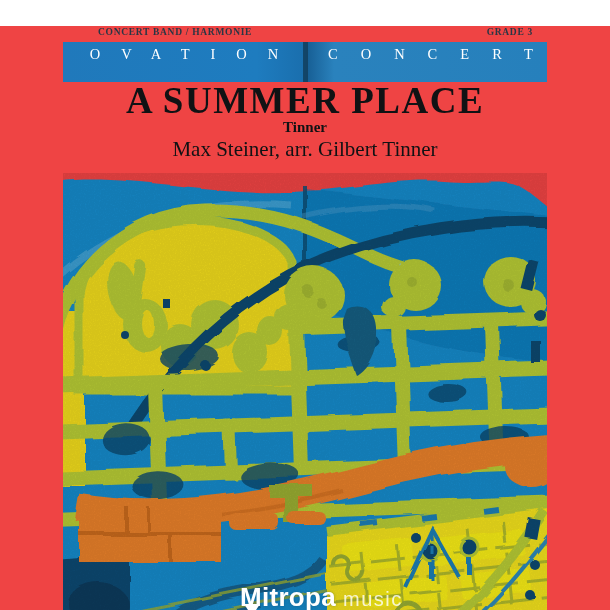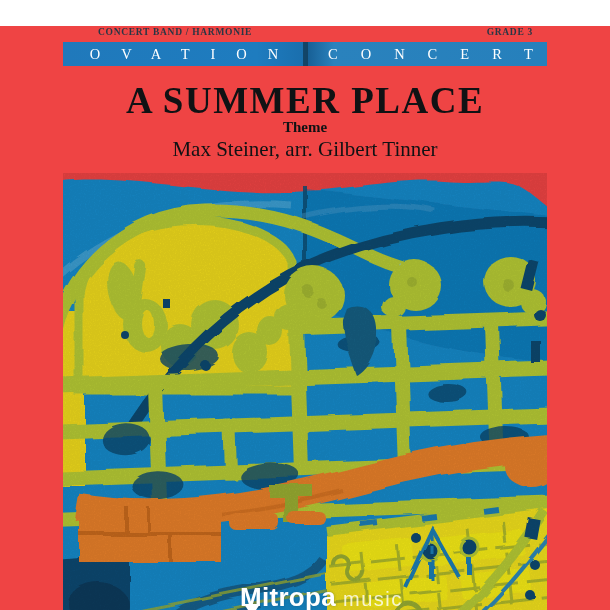--- a/index.html
+++ b/index.html
@@ -6,21 +6,21 @@
   #cover{position:relative;width:610px;height:610px;background:#ef4444;overflow:hidden;
          font-family:"Liberation Serif", serif;margin-top:26px;}
 
   
   .cat{position:absolute;left:98px;top:1px;font-weight:bold;font-size:9.5px;
        letter-spacing:0.7px;color:#2a3644;}
   .grade{position:absolute;right:77px;top:1px;font-weight:bold;font-size:9.5px;
        letter-spacing:0.7px;color:#2a3644;}
 
   
-  .series-bar{position:absolute;left:63px;top:16px;width:484px;height:24px;
+  .series-bar{position:absolute;left:63px;top:16px;width:484px;height:40px;
       background:linear-gradient(90deg,#2079bb 0%,#1e7cbf 40%,#1a6fae 49.5%,#175f95 50.5%,#2a82bd 56%,#2680bc 100%);}
   .sb-seam{position:absolute;left:240px;top:0;width:5px;height:100%;background:#123f5e;opacity:.85;}
   .sb-word{position:absolute;top:4px;color:#fff;font-size:14.5px;text-align:center;white-space:nowrap;}
   .sb-left{left:0;width:242px;letter-spacing:21px;text-indent:21px;}
   .sb-right{left:242px;width:242px;letter-spacing:23px;text-indent:23px;}
 
   
   .title{position:absolute;left:0;top:53px;width:100%;text-align:center;
       font-size:37px;letter-spacing:1.5px;color:#101214;font-weight:700;}
   .subtitle{position:absolute;left:0;top:93px;width:100%;text-align:center;
@@ -49,21 +49,21 @@
   <span class="cat">CONCERT BAND / HARMONIE</span>
   <span class="grade">GRADE 3</span>
 
   <div class="series-bar">
     <span class="sb-word sb-left">OVATION</span>
     <span class="sb-word sb-right">CONCERT</span>
     <div class="sb-seam"></div>
   </div>
 
   <div class="title">A SUMMER PLACE</div>
-  <div class="subtitle">Theme</div>
+  <div class="subtitle">Tinner</div>
   <div class="credits">Max Steiner, arr. Gilbert Tinner</div>
 
   <svg class="art" viewBox="0 0 484 463" xmlns="http://www.w3.org/2000/svg">
     <defs>
       <clipPath id="artclip">
           <rect x="0" y="0" width="484" height="463"></rect>
         </clipPath>
       <filter id="rough" x="-5%" y="-5%" width="110%" height="110%">
         <feTurbulence type="fractalNoise" baseFrequency="0.018 0.028" numOctaves="2" seed="11" result="n"></feTurbulence>
         <feDisplacementMap in="SourceGraphic" in2="n" scale="7"></feDisplacementMap>

